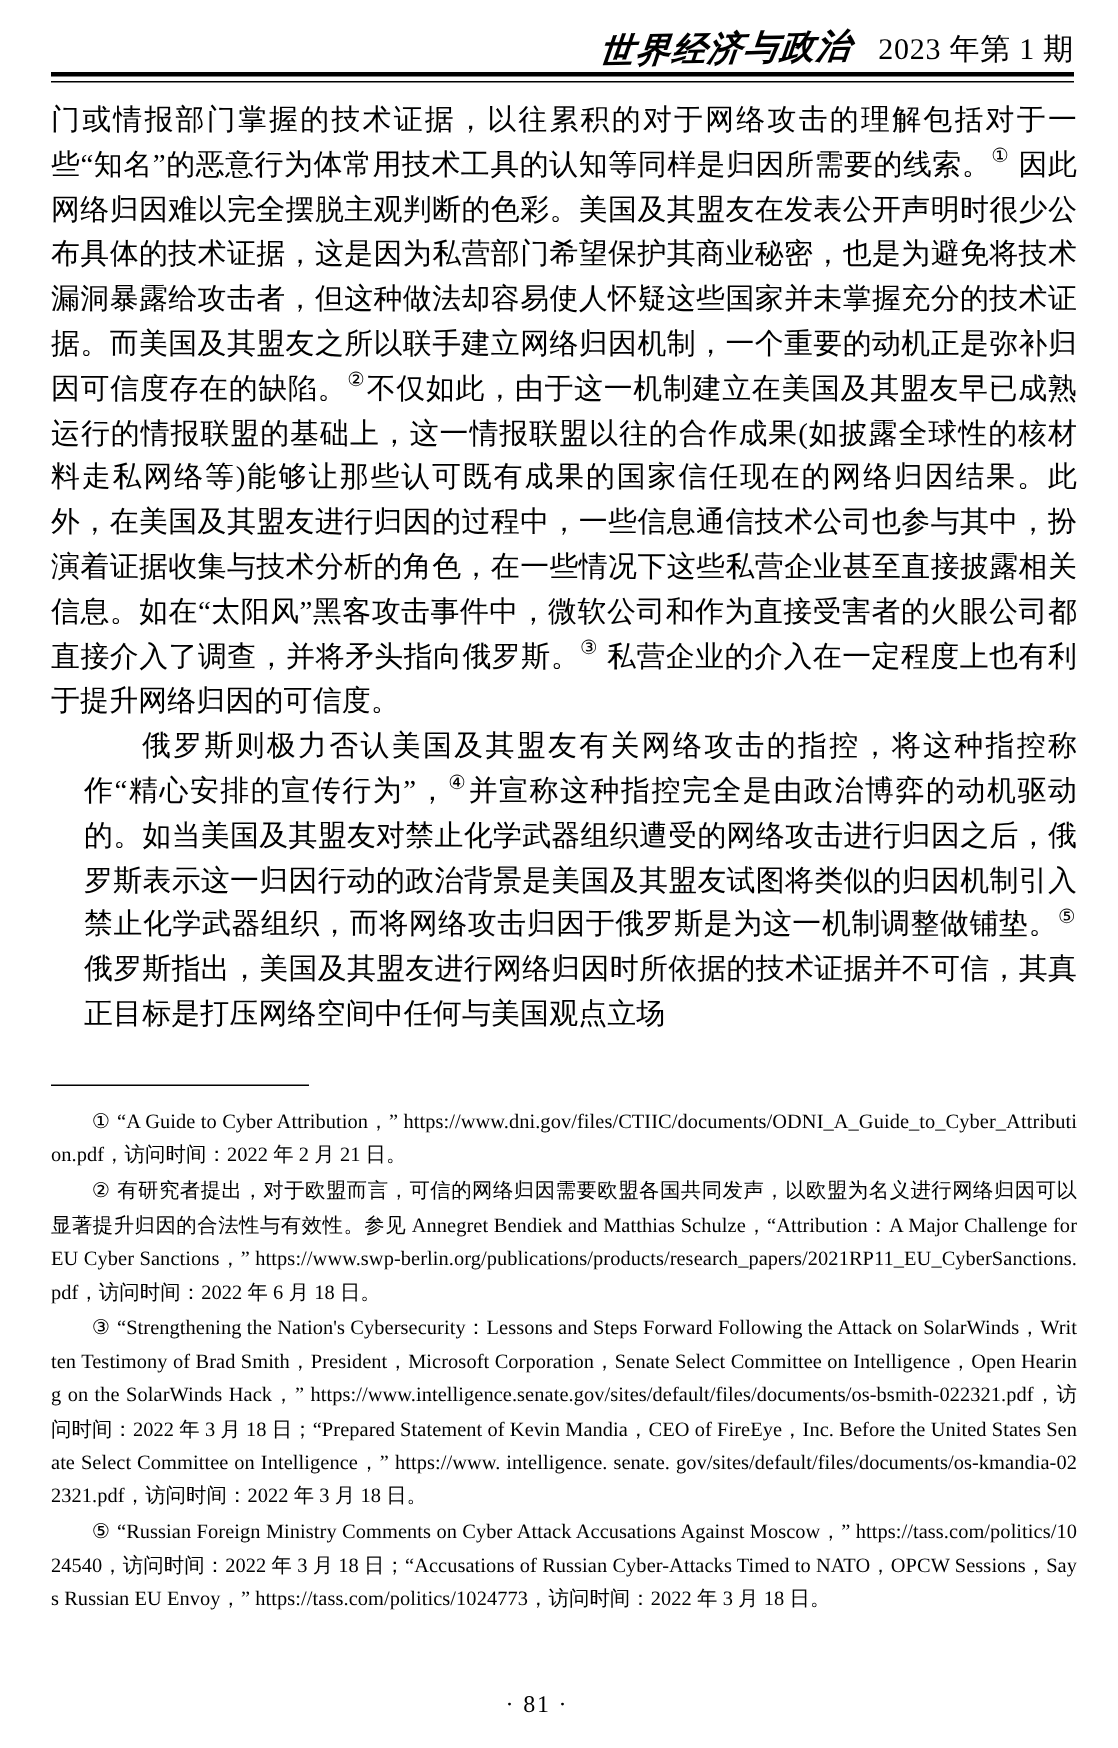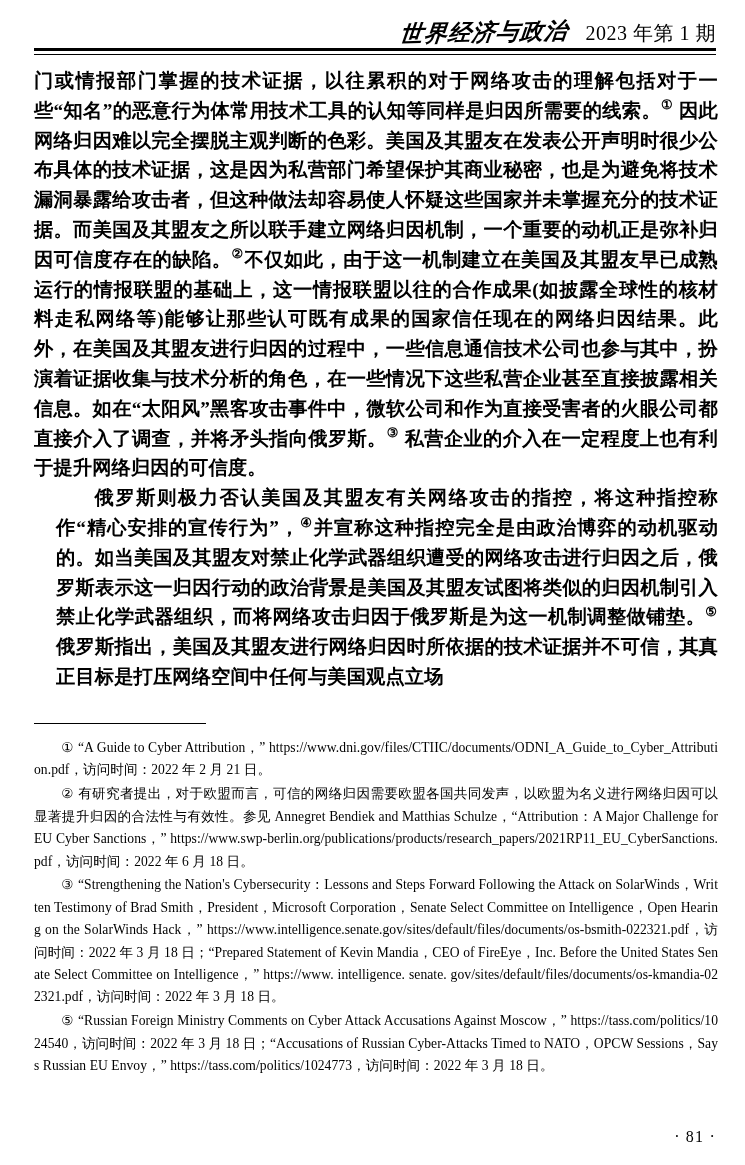--- a/index.html
+++ b/index.html
@@ -84,21 +84,20 @@
   }
   p.body-par {
     margin: 0;
     font-size: 19.3px;
     line-height: 29.8px;
     text-align: justify;
     text-justify: inter-character;
     letter-spacing: 0.1px;
     text-indent: 0;
     word-break: break-all;
-    font-weight: bold;
   }
   p.body-par.indent {
     text-indent: 2em;
     margin-left: 22px;
   }
   .fn-ref {
     font-size: 13px;
     vertical-align: super;
     line-height: 0;
     letter-spacing: 0;
@@ -134,21 +133,21 @@
     letter-spacing: 0.5px;
     padding-right: 4px;
   }
 
   
   .folio {
     position: absolute;
     left: 0;
     top: 1128px;
     width: 716px;
-    text-align: right;
+    text-align: center;
     font-size: 16px;
     letter-spacing: 1.2px;
   }
 </style>
 </head>
 <body>
 
 <div class="page">
 
   <div class="runhead">

